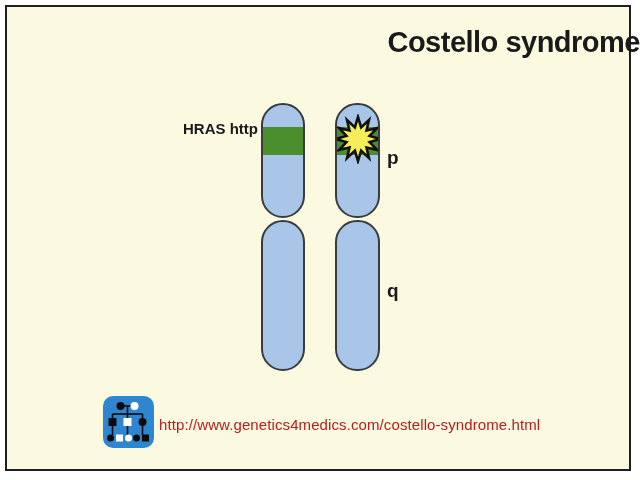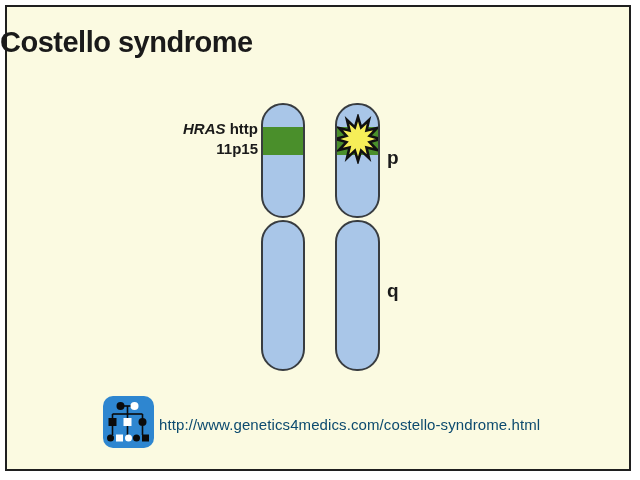--- a/index.html
+++ b/index.html
@@ -21,21 +21,21 @@
     font-family:"Liberation Sans",sans-serif;
     color:var(--text-color);
   }
   .frame{
     position:absolute;left:5px;top:5px;width:626px;height:466px;
     box-sizing:border-box;border:2px solid var(--frame-border);
     background:var(--frame-bg);
   }
   .title{
     position:absolute;left:0;top:26px;width:640px;
-    text-align:left;font-size:29px;font-weight:700;letter-spacing:-0.5px;
+    text-align:right;font-size:29px;font-weight:700;letter-spacing:-0.5px;
     margin:0;
   }
   .arm{
     position:absolute;box-sizing:border-box;
     background:var(--chromosome-fill);
     border:2px solid var(--chromosome-outline);
     border-radius:22px;
     overflow:hidden;
   }
   .p-arm{top:103px;height:115px;}
@@ -49,49 +49,48 @@
   .starburst-svg{position:absolute;left:-4px;top:9px;}
   .starburst-svg polygon{
     fill:var(--starburst-fill);
     stroke:var(--starburst-outline);
     stroke-width:2.6;stroke-linejoin:miter;
   }
   .gene-label{
     position:absolute;left:110px;top:119px;width:148px;
     text-align:right;font-size:15px;font-weight:700;line-height:20px;
   }
-  .gene-label .italic{font-style:italic;}
+  .gene-label .italic{}
   .arm-label{
     position:absolute;font-size:19px;font-weight:700;
   }
   .p-label{left:387px;top:147px;}
   .q-label{left:387px;top:280px;}
   .logo{
     position:absolute;left:103px;top:396px;width:51px;height:52px;
     background:var(--logo-blue);border-radius:10px;
   }
   .logo svg{position:absolute;left:0;top:1px;}
   .ped-line{stroke:#0B0B0B;stroke-width:1.6;fill:none;}
   .ped-filled{fill:#0B0B0B;}
   .ped-open{fill:#FFFFFF;}
   .url-text{
     position:absolute;left:159px;top:416px;width:420px;
-    font-size:15px;color:#0c4a6e;letter-spacing:0.1px;
+    font-size:15px;color:#b91c1c;letter-spacing:0.1px;
   }
 </style>
 </head>
 <body>
 
 <div class="frame"></div>
 
 <h1 class="title">Costello syndrome</h1>
 
 <div class="gene-label">
   <div><span class="italic">HRAS</span><span> http</span></div>
-  <div>11p15</div>
 </div>
 
 <div class="arm p-arm chrom-left">
   <div class="band"></div>
 </div>
 <div class="arm q-arm chrom-left"></div>
 
 <div class="arm p-arm chrom-right">
   <div class="band"></div>
   <svg class="starburst-svg" width="50" height="50" viewBox="-2 -2 50 50">

